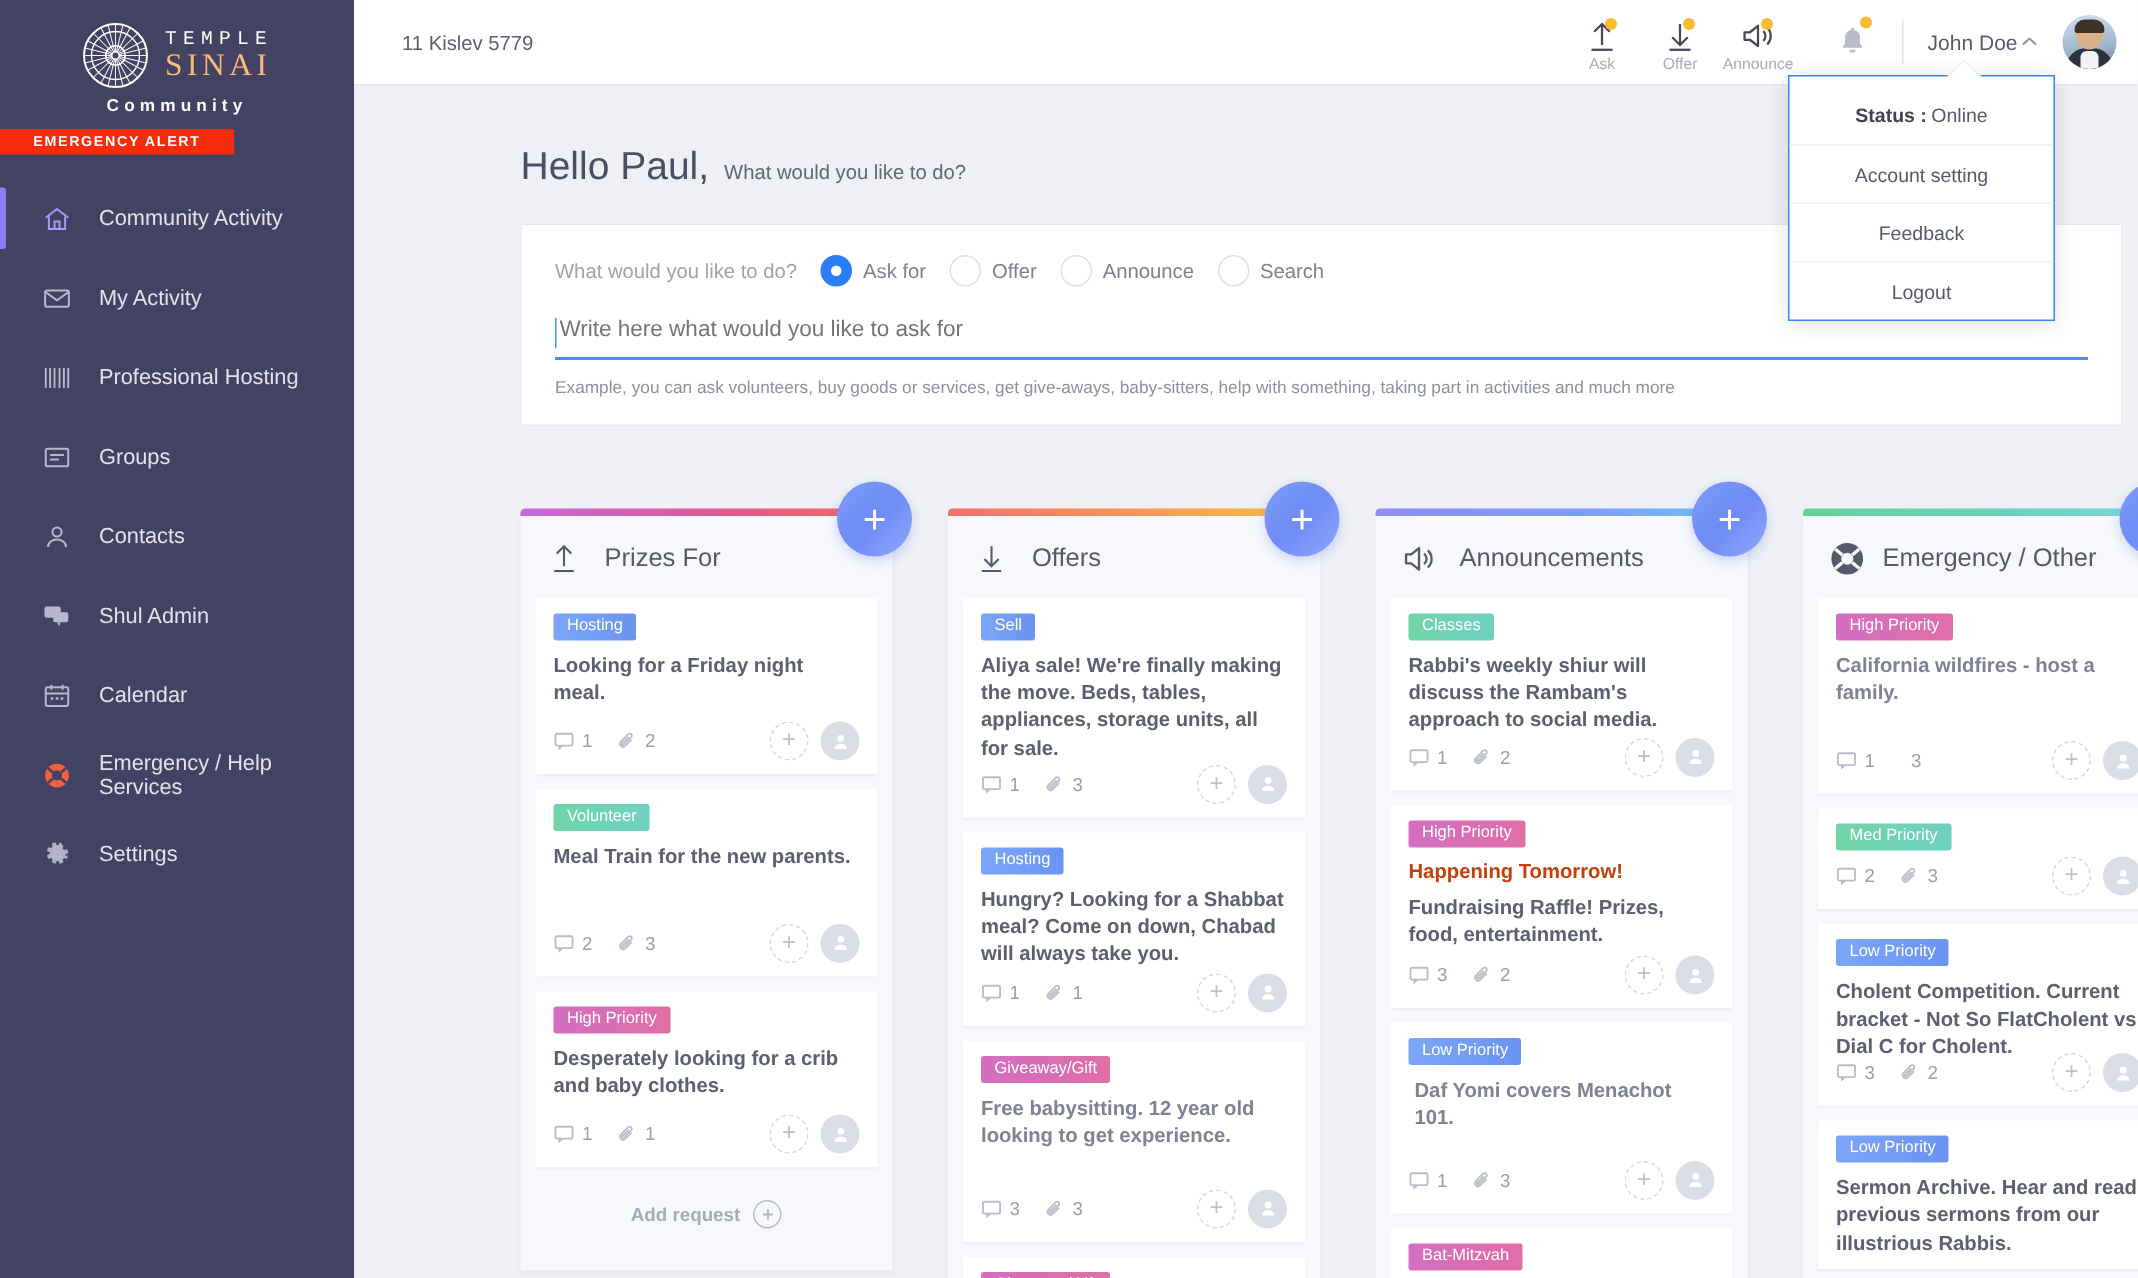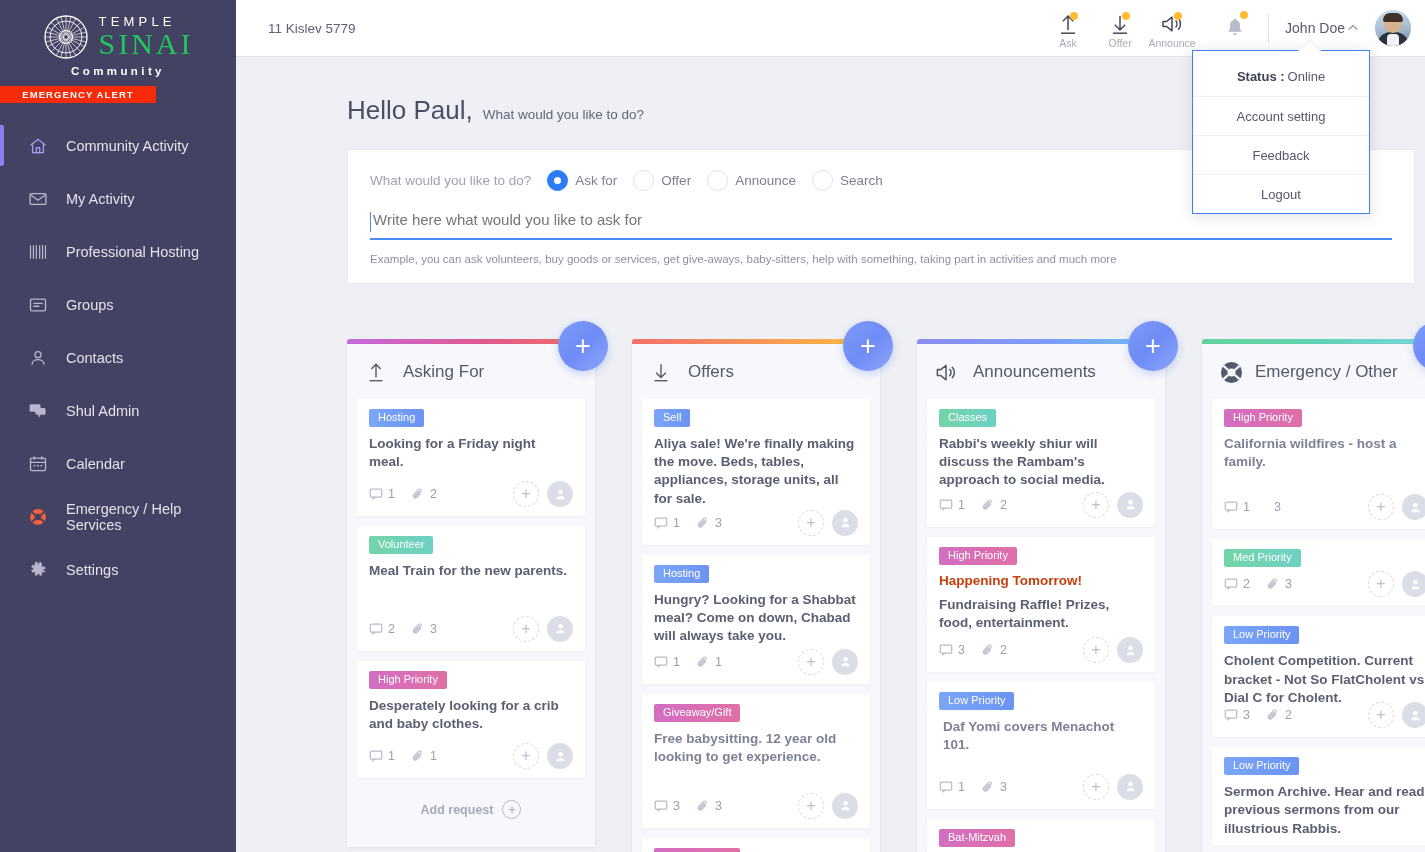--- a/index.html
+++ b/index.html
@@ -19,26 +19,26 @@
   .logo-wrap {
     height: 84px;
     display: flex; flex-direction: column;
     align-items: center; justify-content: center;
     padding-top: 6px;
   }
   .logo-row { display: flex; align-items: center; gap: 10px; }
   .logo-mark { width: 46px; height: 46px; flex: 0 0 46px; }
   .logo-text { display: flex; flex-direction: column; line-height: 1; }
   .logo-temple {
-    color: #fff; font-family: Liberation Sans, sans-serif;
+    color: #fff; font-family: Liberation Mono, monospace;
     font-size: 13px; letter-spacing: 4.2px; font-weight: 400;
   }
   .logo-sinai {
-    color: #22c55e; font-family: "Liberation Serif", serif;
-    font-size: 30px; letter-spacing: 3px; font-weight: 400; margin-top: 1px;
+    color: #fdba74; font-family: "Liberation Serif", serif;
+    font-size: 21px; letter-spacing: 3px; font-weight: 400; margin-top: 1px;
   }
   .logo-community {
     color: #fff; font-size: 11.5px; font-weight: bold;
     letter-spacing: 3.4px; text-align: center; margin-top: 5px;
   }
   .emergency-alert {
     width: 156px; height: 17px; background: #f52b0a;
     color: #fff; font-size: 9.5px; font-weight: bold; letter-spacing: 1.1px;
     display: flex; align-items: center; justify-content: center;
     margin-top: 2px;
@@ -525,21 +525,21 @@
       <div class="col-bar" style="background:linear-gradient(90deg,#c66ae0 0%, #e0598e 55%, #f4705f 100%)"></div>
       <div class="col-fab">+</div>
       <div class="col-body">
         <div class="col-head">
           <span class="col-head-ico">
             <svg viewBox="0 0 26 26" width="24" height="24" fill="none" stroke="currentColor" stroke-width="1.5">
                 <path d="M13 19V4.5M7.8 9.7L13 4.5l5.2 5.2"></path>
                 <path d="M6 22.4h14"></path>
               </svg>
           </span>
-          <span class="col-title">Asking For</span>
+          <span class="col-title">Prizes For</span>
         </div>
         <div class="cards">
 
           <div class="card">
             <div class="tag-row">
                 <span class="tag" style="background:linear-gradient(90deg,#7ba6f7,#6b93f2)">Hosting</span>
               </div>
             <div class="card-title">Looking for a Friday night meal.</div>
             <div class="card-foot">
               <span class="meta">

